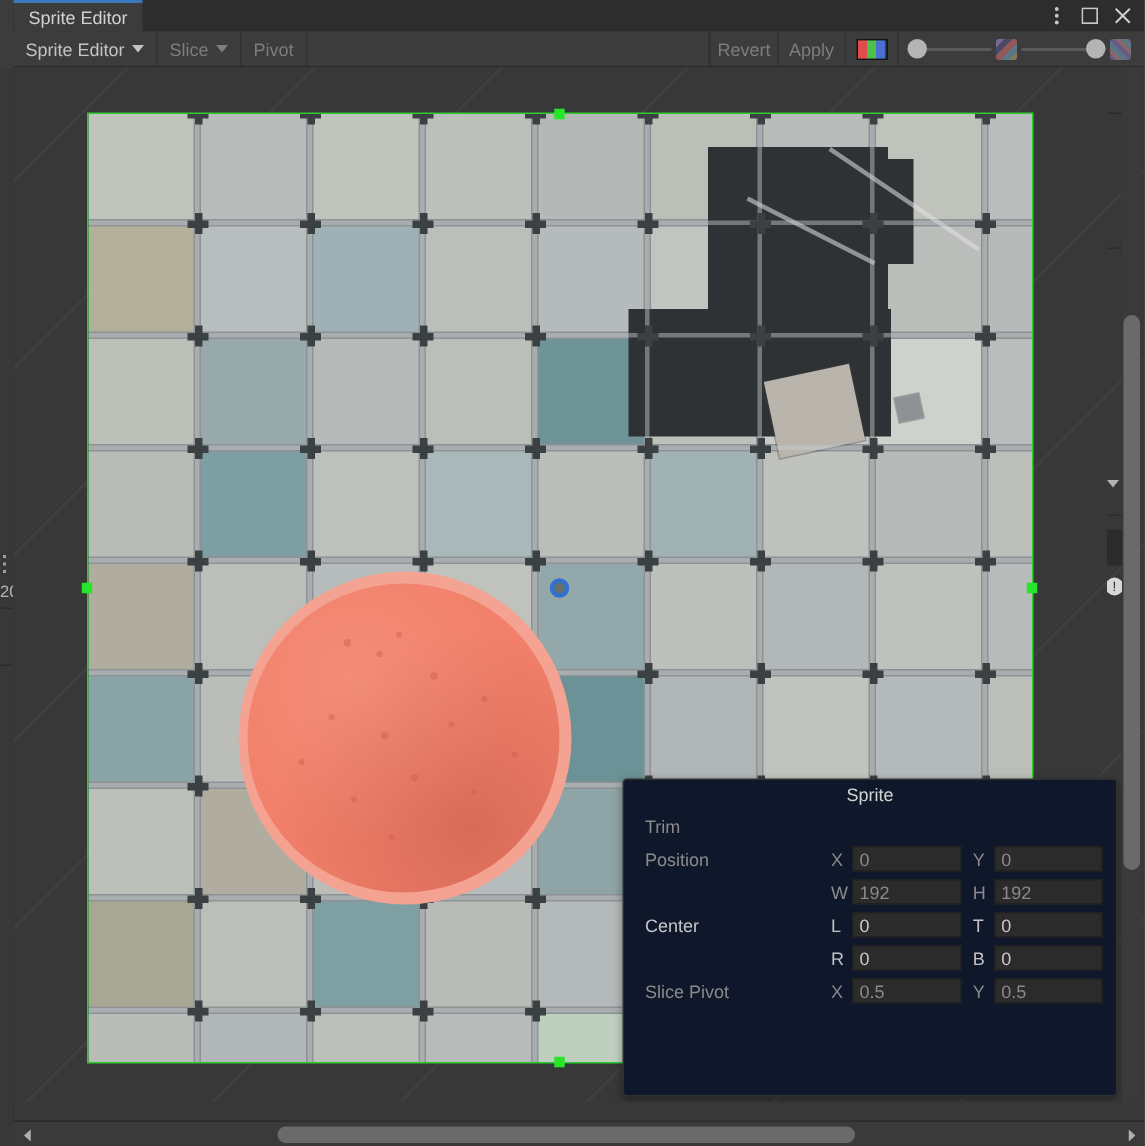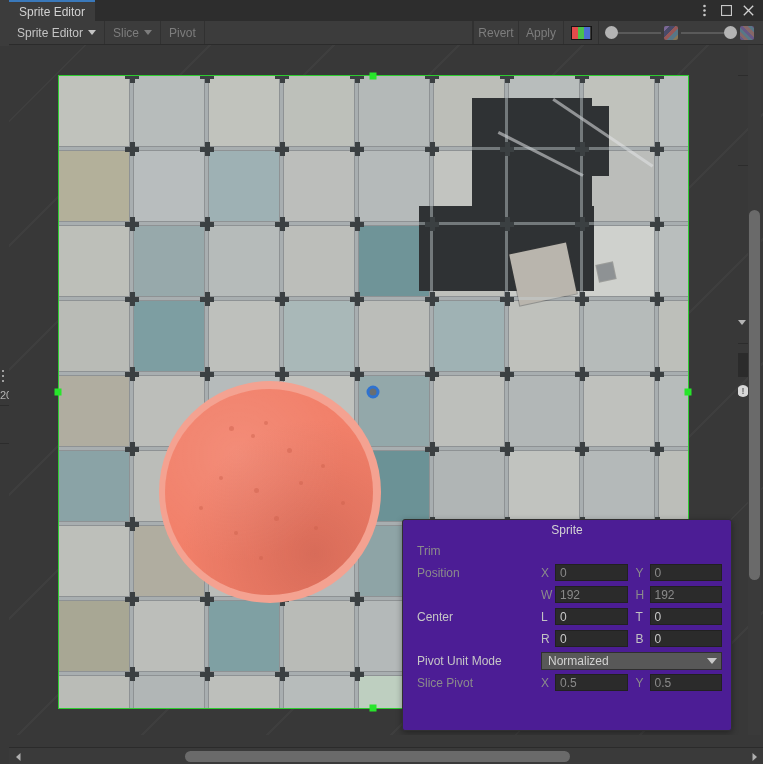--- a/index.html
+++ b/index.html
@@ -235,23 +235,23 @@
     position:absolute; width:13px; height:13px; border-radius:50%;
     border: 3px solid #2f72cf;
     background: #6a6e70;
     box-sizing: border-box;
     transform: translate(-6.5px,-6.5px);
   }
 
   
   .inspector {
     position: absolute;
-    left: 393px; top: 474px;
+    left: 406px; top: 474px;
     width: 330px; height: 212px;
-    background: #4c1d95;
+    background: #0f172a;
     border: 1px solid #303030;
     border-radius: 3px;
     box-sizing: border-box;
     box-shadow: 0 2px 6px rgba(0,0,0,0.35);
   }
   .insp-header {
     height: 20px;
     display: flex; align-items: center; justify-content: center;
     color: #d4d4d4; font-size: 12px;
   }
@@ -734,27 +734,20 @@
             <div class="row-label"></div>
             <div class="pair">
               <div class="sub-lbl">R</div>
               <div class="fld">0</div>
               <div class="sub-lbl">B</div>
               <div class="fld last">0</div>
             </div>
           </div>
 
 
-          <div class="row">
-            <div class="row-label">Pivot Unit Mode</div>
-            <div class="dropdown">
-              <span>Normalized</span>
-              <span class="dd-caret"></span>
-            </div>
-          </div>
 
           <div class="row">
             <div class="row-label dim">Slice Pivot</div>
             <div class="pair">
               <div class="sub-lbl dim">X</div>
               <div class="fld dim">0.5</div>
               <div class="sub-lbl dim">Y</div>
               <div class="fld dim last">0.5</div>
             </div>
           </div>

